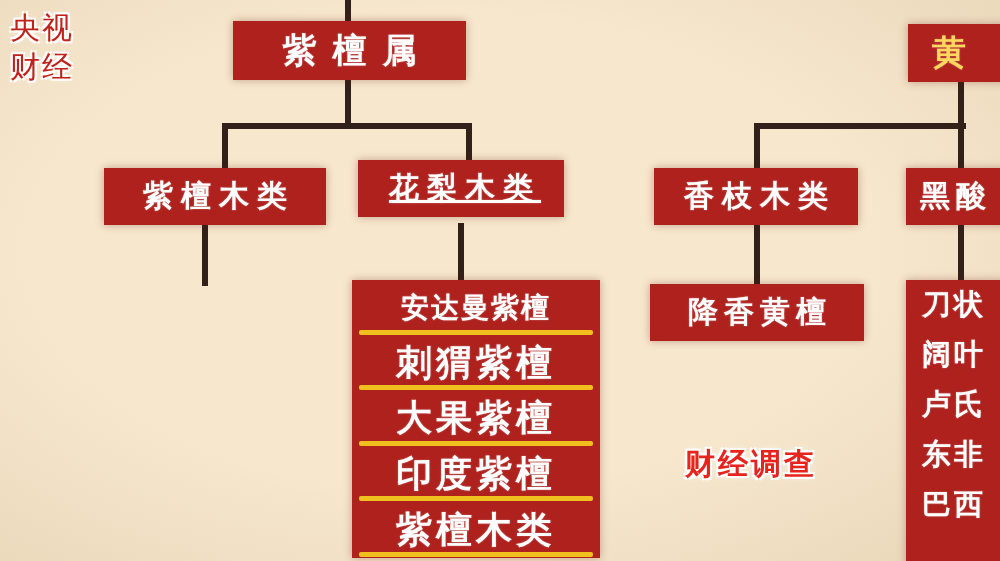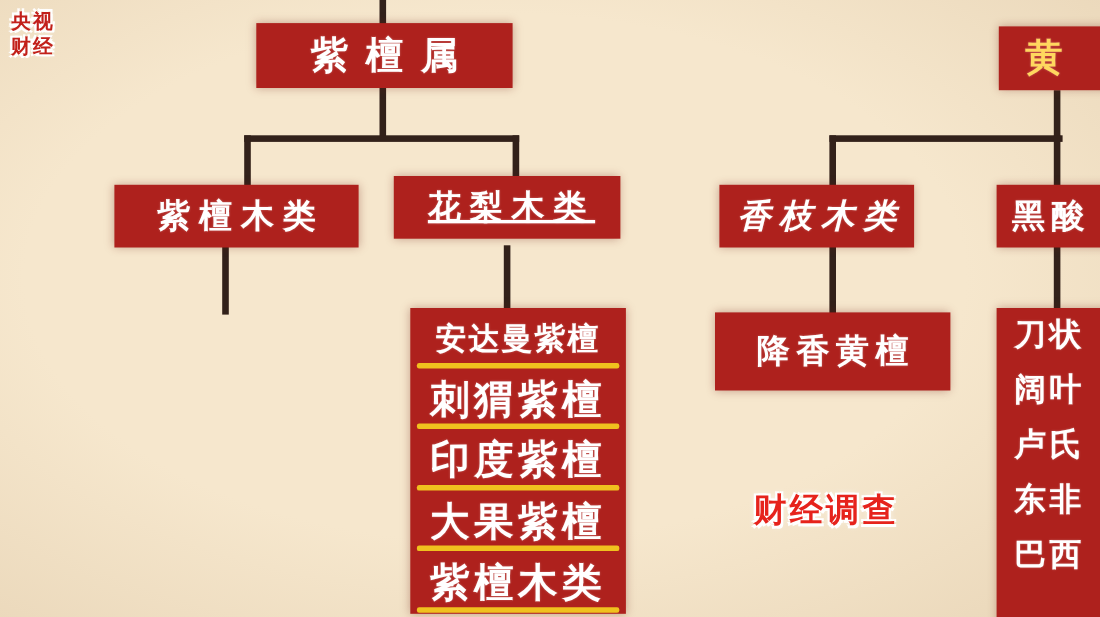--- a/index.html
+++ b/index.html
@@ -34,21 +34,21 @@
   }
   .rrow {
     position:relative; height:50px; flex:none;
     display:flex; align-items:center; justify-content:flex-start;
     padding-left:16px;
     color:#fff; font-weight:bold; font-size:29px; letter-spacing:3px;
     text-shadow:0 0 2px rgba(255,255,255,.35);
   }
   .logo {
     position:absolute; left:10px; top:8px;
-    color:#c2201a; font-weight:700; font-size:18px; line-height:1.3;
+    color:#c2201a; font-weight:400; font-size:30px; line-height:1.3;
     letter-spacing:2px; text-align:right;
     text-shadow:-2px -2px 0 #fff, 2px -2px 0 #fff, -2px 2px 0 #fff, 2px 2px 0 #fff, 0 0 5px #fff;
   }
   .watermark {
     position:absolute; left:685px; top:444px;
     color:#e6231c; font-weight:900; font-size:30px; letter-spacing:3px;
     text-shadow:-2px -2px 0 #fff, 2px -2px 0 #fff, -2px 2px 0 #fff, 2px 2px 0 #fff, 0 0 7px #fff;
   }
 </style>
 </head>
@@ -69,57 +69,57 @@
   <div class="line" style="left:202px; top:223px; width:6px; height:63px;"></div>
   <div class="line" style="left:458px; top:223px; width:6px; height:59px;"></div>
 
   <div class="box" style="left:233px; top:21px; width:233px; height:59px; font-size:34px; letter-spacing:16px; text-indent:16px;">紫檀属</div>
 
   <div class="box" style="left:104px; top:168px; width:222px; height:57px; font-size:30px; letter-spacing:8px; text-indent:8px;">紫檀木类</div>
 
   <div class="box" style="left:358px; top:160px; width:206px; height:57px; font-size:30px; letter-spacing:8px; text-indent:8px;text-decoration:underline;">花梨木类</div>
 
 
-  <div class="tallbox" style="left:373px; top:280px; width:196px; height:278px;">
+  <div class="tallbox" style="left:352px; top:280px; width:248px; height:278px;">
     <div class="row" style="font-size:28px; letter-spacing:2px;">
       <span>安达曼紫檀</span>
       <span class="u"></span>
     </div>
     <div class="row">
       <span>刺猬紫檀</span>
       <span class="u"></span>
     </div>
     <div class="row">
-      <span>印度紫檀</span>
+      <span>大果紫檀</span>
       <span class="u"></span>
     </div>
     <div class="row">
-      <span>大果紫檀</span>
+      <span>印度紫檀</span>
       <span class="u"></span>
     </div>
     <div class="row">
       <span>紫檀木类</span>
       <span class="u"></span>
     </div>
   </div>
 
   <div class="line" style="left:958px; top:82px; width:6px; height:45px;"></div>
   <div class="line" style="left:754px; top:123px; width:212px; height:6px;"></div>
   <div class="line" style="left:754px; top:123px; width:6px; height:48px;"></div>
   <div class="line" style="left:958px; top:123px; width:6px; height:48px;"></div>
   <div class="line" style="left:754px; top:223px; width:6px; height:63px;"></div>
   <div class="line" style="left:958px; top:223px; width:6px; height:59px;"></div>
 
   <div class="box" style="left:908px; top:24px; width:140px; height:58px; font-size:34px; justify-content:flex-start; padding-left:24px; color:#ffd75e;">黄</div>
 
-  <div class="box" style="left:654px; top:168px; width:177px; height:57px; font-size:30px; letter-spacing:8px; text-indent:8px;font-style:italic;">香枝木类</div>
+  <div class="box" style="left:654px; top:168px; width:204px; height:57px; font-size:30px; letter-spacing:8px; text-indent:8px;">香枝木类</div>
 
   <div class="box" style="left:906px; top:168px; width:140px; height:57px; font-size:30px; letter-spacing:6px; justify-content:flex-start; padding-left:14px;">黑酸</div>
 
-  <div class="box" style="left:650px; top:284px; width:214px; height:71px; font-size:30px; letter-spacing:6px; text-indent:6px;">降香黄檀</div>
+  <div class="box" style="left:650px; top:284px; width:214px; height:57px; font-size:30px; letter-spacing:6px; text-indent:6px;">降香黄檀</div>
 
   <div class="tallbox" style="left:906px; top:280px; width:140px; height:300px;">
     <div class="rrow">
       <span>刀状</span>
     </div>
     <div class="rrow">
       <span>阔叶</span>
     </div>
     <div class="rrow">
       <span>卢氏</span>

